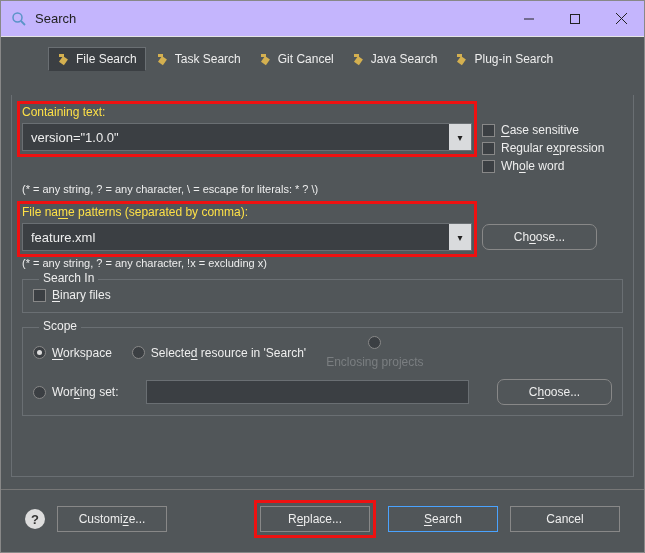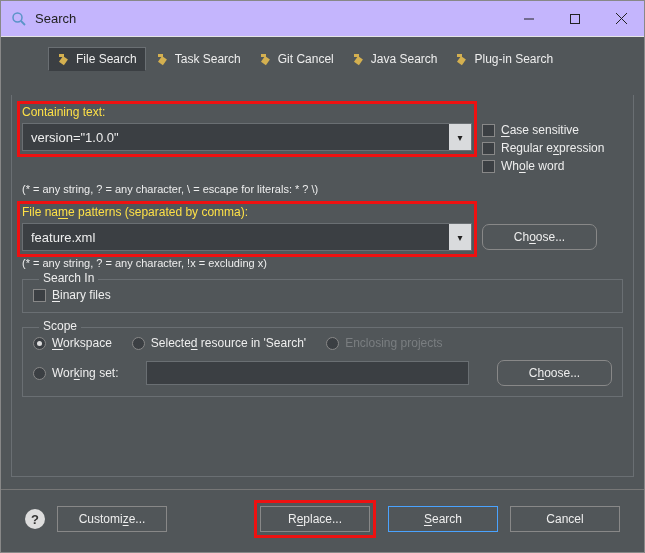--- a/index.html
+++ b/index.html
@@ -28,21 +28,21 @@
 .chk .box { width: 13px; height: 13px; background: #3b3f43; border: 1px solid #888; }
 .sidecol { display: flex; flex-direction: column; }
 .btn { height: 26px; min-width: 100px; padding: 0 14px; background: #515659; border: 1px solid #888; color: #eee; font-size: 12px; display: inline-flex; align-items: center; justify-content: center; cursor: pointer; }
 .btn.wide { width: 115px; border-radius: 7px; }
 .fieldset { border: 1px solid #6a6f73; padding: 8px 10px 10px 10px; margin-top: 8px; position: relative; }
 .fieldset .legend { position: absolute; top: -9px; left: 8px; background: #515659; padding: 0 4px; font-size: 12px; color: #eee; margin-left: 8px; }
 .fsrow { display: flex; align-items: center; gap: 20px; font-size: 12px; }
 .radio { display: flex; align-items: center; gap: 6px; }
 .radio .dot { width: 13px; height: 13px; border-radius: 50%; border: 1px solid #888; background: #3b3f43; position: relative; }
 .radio .dot.sel::after { content: ''; position: absolute; inset: 3px; background: #ddd; border-radius: 50%; }
-.disabled { color: #7a7e81; }
+.disabled { color: #7a7e81; flex-direction: column; }
 .wsinput { flex: 1; height: 24px; background: #3b3f43; border: 1px solid #6a6f73; margin: 0 8px; }
 .sep { height: 1px; background: #777; margin: 12px -10px 0 -10px; }
 .footer { display: flex; align-items: center; padding: 10px 14px 14px 14px; gap: 12px; background: #515659; }
 .help { width: 20px; height: 20px; border-radius: 50%; background: #ddd; color: #333; font-size: 13px; font-weight: bold; display: flex; align-items: center; justify-content: center; }
 .spacer { flex: 1; }
 .btn.default { border: 1px solid #4aa3ff; }
 .u { text-decoration: underline; text-underline-offset: 2px; }
 .red-box-footer { border: 3px solid #e11; padding: 3px; }
 </style>
 </head>

